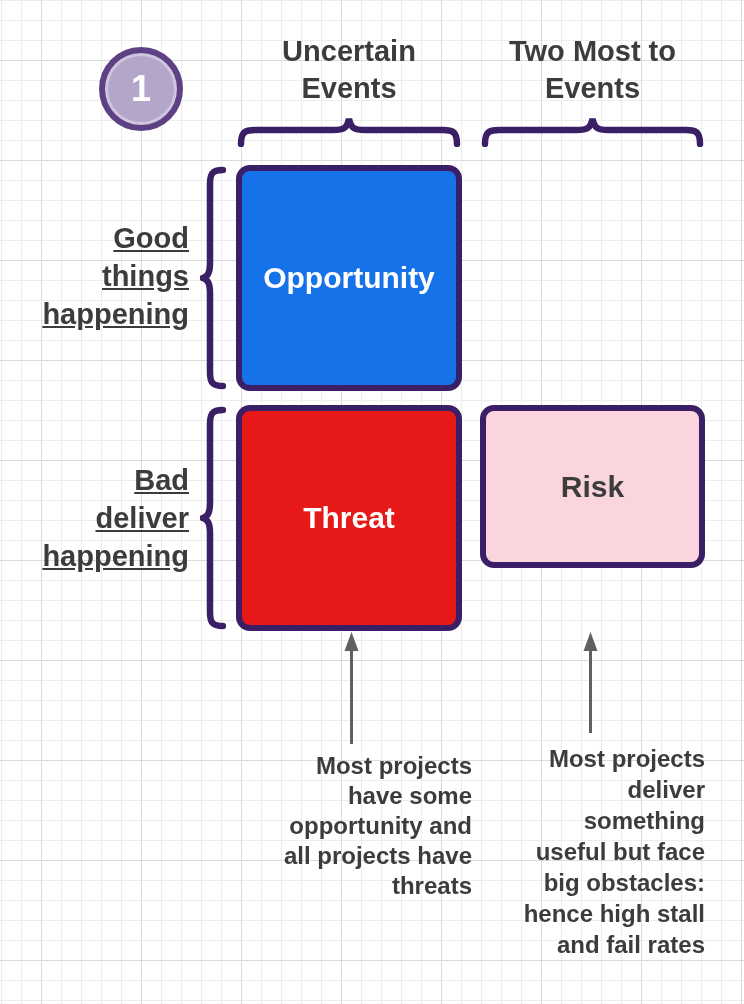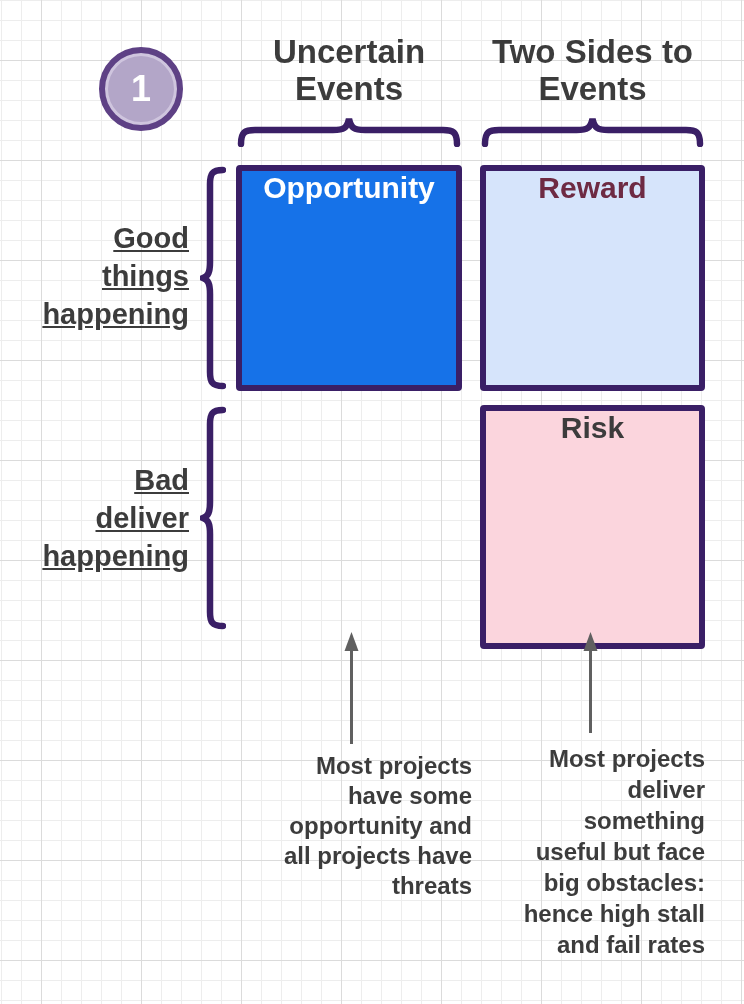--- a/index.html
+++ b/index.html
@@ -26,63 +26,63 @@
   .preline{white-space:pre-line;}
   .badge{
     position:absolute;left:99px;top:47px;width:84px;height:84px;
     box-sizing:border-box;border:6px solid #5e4185;border-radius:50%;
     background:#b3a6c8;box-shadow:inset 0 0 0 3px #cfc5de;
     display:flex;align-items:center;justify-content:center;
   }
   .badge-num{color:#fff;font-size:36px;line-height:1;}
   .col-header{
     position:absolute;top:33px;text-align:center;
-    font-size:33px;line-height:37px;color:var(--text);
+    font-size:29px;line-height:37px;color:var(--text);
   }
   .col-header.c1{left:236px;width:226px;}
   .col-header.c2{left:480px;width:225px;}
   .row-label{
     position:absolute;left:19px;width:170px;text-align:right;
     font-size:29px;line-height:38px;color:var(--text);text-decoration:underline;
   }
   .row-label.r1{top:219px;}
   .row-label.r2{top:461px;}
   .brace{position:absolute;color:var(--outline);}
   .brace svg{display:block;}
   .quad{
     position:absolute;box-sizing:border-box;
-    border:6px solid var(--outline);border-radius:4px;
-    display:flex;justify-content:center;
+    border:6px solid var(--outline);border-radius:14px;
+    display:flex;align-items:center;justify-content:center;
     font-size:30px;
   }
   .quad.q-opportunity{left:236px;top:165px;width:226px;height:226px;}
   .quad.q-reward{left:480px;top:165px;width:225px;height:226px;}
   .quad.q-threat{left:236px;top:405px;width:226px;height:226px;}
-  .quad.q-risk{left:480px;top:405px;width:225px;height:244px;}
+  .quad.q-risk{left:480px;top:405px;width:225px;height:163px;}
   .arrow{position:absolute;color:var(--arrow);}
   .arrow svg{display:block;}
   .annotation{
     position:absolute;color:var(--text);
     font-size:24px;line-height:30px;text-align:right;
   }
   .annotation.a1{left:246px;top:751px;width:226px;}
   .annotation.a2{left:487px;top:743px;width:218px;line-height:31px;}
 </style>
 </head>
 <body>
 
 <div class="canvas">
 
   <div class="badge">
     <span class="badge-num">1</span>
   </div>
 
   <div class="col-header c1 preline">Uncertain
 Events</div>
-  <div class="col-header c2 preline">Two Sides to
+  <div class="col-header c2 preline">Two Most to
 Events</div>
 
   <div class="brace" style="left:236px;top:115px;">
     <svg width="226" height="32" viewBox="0 0 226 32" fill="none">
       <path d="M5 29 C5 17 9 15 19 15 L97 15 C108 15 111 13 113 4 C115 13 118 15 129 15 L207 15 C217 15 221 17 221 29" stroke="currentColor" stroke-width="6.5" stroke-linecap="round" fill="none"></path>
     </svg>
   </div>
   <div class="brace" style="left:480px;top:115px;">
     <svg width="225" height="32" viewBox="0 0 226 32" preserveAspectRatio="none" fill="none">
       <path d="M5 29 C5 17 9 15 19 15 L97 15 C108 15 111 13 113 4 C115 13 118 15 129 15 L207 15 C217 15 221 17 221 29" stroke="currentColor" stroke-width="6.5" stroke-linecap="round" fill="none"></path>
@@ -103,22 +103,22 @@
   </div>
   <div class="brace" style="left:200px;top:405px;">
     <svg width="26" height="226" viewBox="0 0 26 226" fill="none">
       <path d="M23 5 C12 5 10 9 10 19 L10 97 C10 108 8 111 3 113 C8 115 10 118 10 129 L10 207 C10 217 12 221 23 221" stroke="currentColor" stroke-width="6.5" stroke-linecap="round" fill="none"></path>
     </svg>
   </div>
 
   <div class="quad q-opportunity" style="background: rgb(22, 114, 232); color: rgb(255, 255, 255);">
     <span>Opportunity</span>
   </div>
-  <div class="quad q-reward" style="background: rgb(214, 228, 251); color: rgb(110, 42, 67);">
-    <span>Reward</span>
+  <div class="quad q-threat" style="background: rgb(231, 24, 24); color: rgb(255, 255, 255);">
+    <span>Threat</span>
   </div>
   <div class="quad q-risk" style="background: rgb(251, 213, 221); color: rgb(60, 60, 60);">
     <span>Risk</span>
   </div>
 
   <div class="arrow" style="left:343px;top:631px;">
     <svg width="17" height="115" viewBox="0 0 17 115">
       <line x1="8.5" y1="18" x2="8.5" y2="113" stroke="currentColor" stroke-width="3"></line>
       <path d="M8.5 1 L15.5 20 L1.5 20 Z" fill="currentColor"></path>
     </svg>

